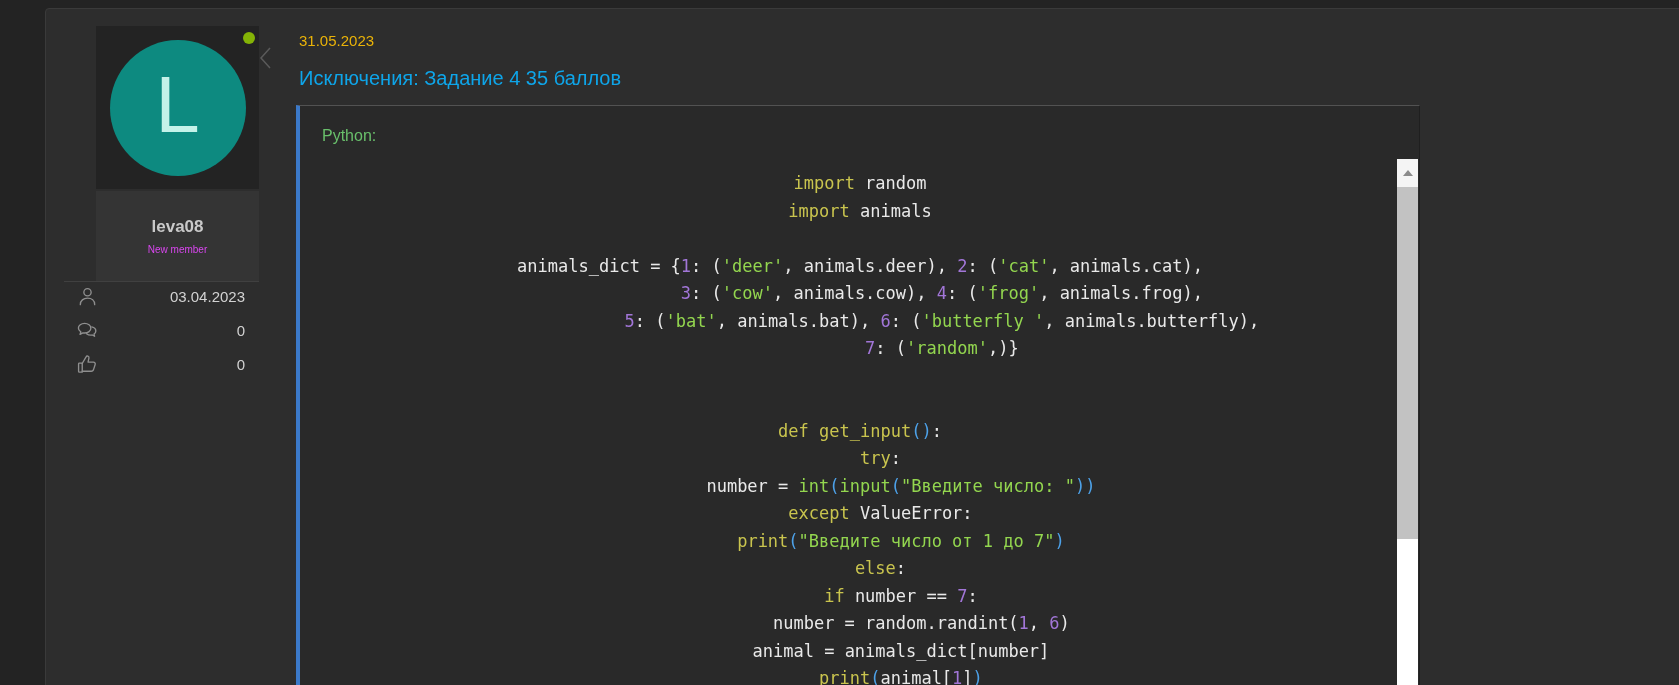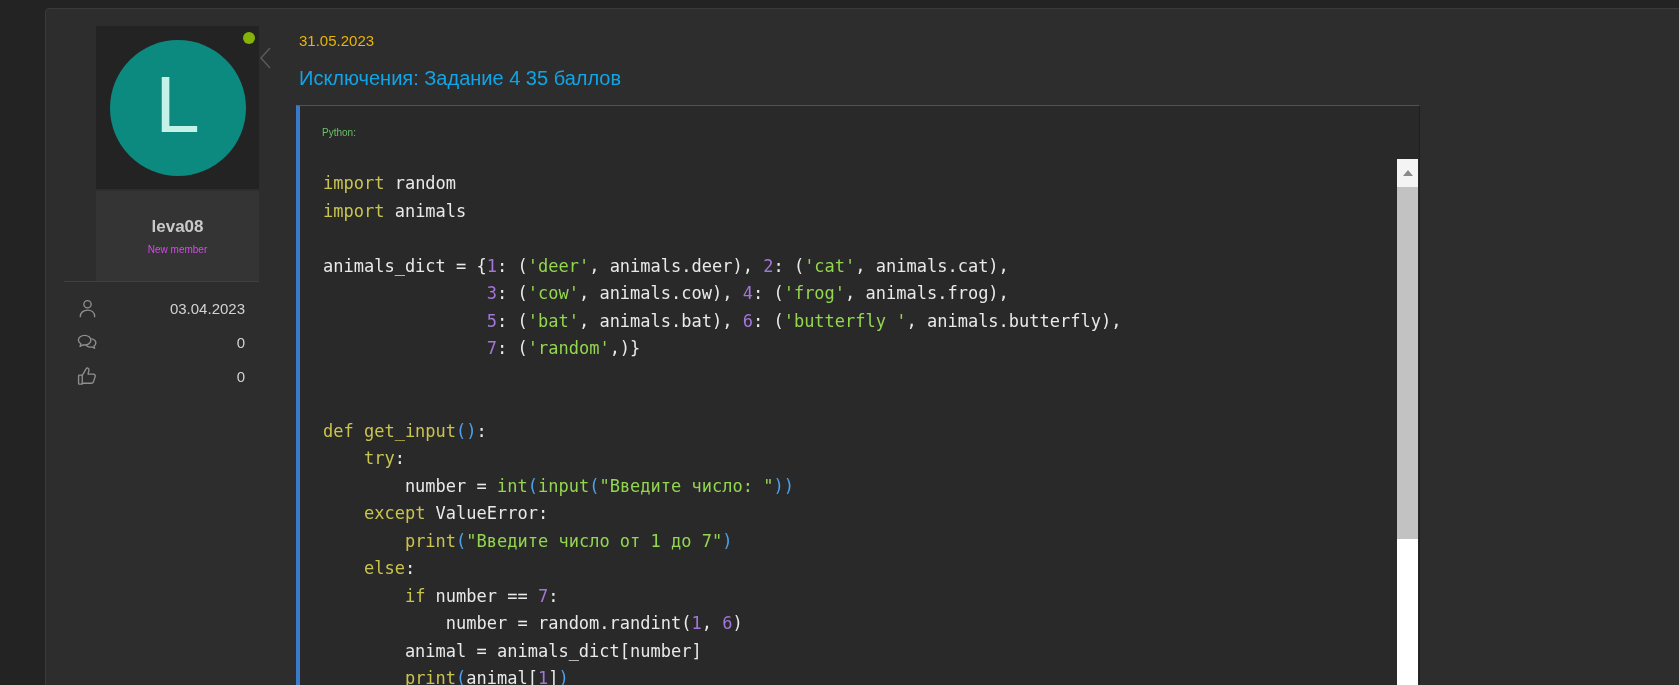--- a/index.html
+++ b/index.html
@@ -44,43 +44,43 @@
   .msg-arrow polyline{fill:none;stroke:#5a5a5a;stroke-width:1.5;}
   .user-box{
     position:absolute;left:50px;top:182px;width:163px;height:90px;
     background:#343434;display:flex;flex-direction:column;align-items:center;justify-content:center;gap:7px;
   }
   .username{color:#c9c9c9;font-size:17px;font-weight:bold;cursor:pointer;}
   .user-role{color:#d946ef;font-size:10px;}
   .user-divider{
     position:absolute;left:18px;top:272px;width:195px;height:0;border-top:1px solid #404040;
   }
-  .user-stats{position:absolute;left:18px;top:282px;width:181px;}
+  .user-stats{position:absolute;left:18px;top:270px;width:181px;}
   .stat-row{display:flex;align-items:center;justify-content:space-between;height:34px;padding-left:12px;}
   .stat-icon{width:23px;height:23px;display:inline-block;}
   .stat-icon svg{width:100%;height:100%;fill:none;stroke:#8f8f8f;stroke-width:1.4;stroke-linejoin:round;stroke-linecap:round;}
   .stat-value{color:#d2d2d2;font-size:15px;}
   
   .post-date{position:absolute;left:253px;top:23px;color:#eab308;font-size:15px;cursor:pointer;}
   .post-title{position:absolute;left:253px;top:58px;color:#0ea5e9;font-size:20px;font-weight:400;}
   
   .code-block{
     position:absolute;left:250px;top:96px;width:1124px;height:600px;
     background:#292929;
     border-top:1px solid #525252;border-right:1px solid #1f1f1f;
     border-left:4px solid var(--accent-blue-border);
   }
-  .code-lang{position:absolute;left:22px;top:21px;font-size:10px;color:var(--python-label-green);}
+  .code-lang{position:absolute;left:22px;top:21px;font-size:16px;color:var(--python-label-green);}
   pre.code-lines{
     position:absolute;left:0;top:46px;right:22px;bottom:0;
     padding:18px 0 0 23px;overflow:hidden;
     font-family:"DejaVu Sans Mono",monospace;font-size:17px;line-height:27.5px;
     color:var(--code-default);white-space:pre;cursor:text;
   }
-  .line{min-height:27.5px;}
+  .line{min-height:27.5px;text-align:center;}
   .tok-t{color:var(--code-default);}
   .tok-k{color:var(--code-keyword);}
   .tok-s{color:var(--code-string);}
   .tok-b{color:var(--code-builtin);}
   .tok-n{color:var(--code-number);}
   .tok-p{color:var(--code-paren);}
   
   .scrollbar{
     position:absolute;left:1097px;top:53px;width:21px;height:536px;
     background:#ffffff;

